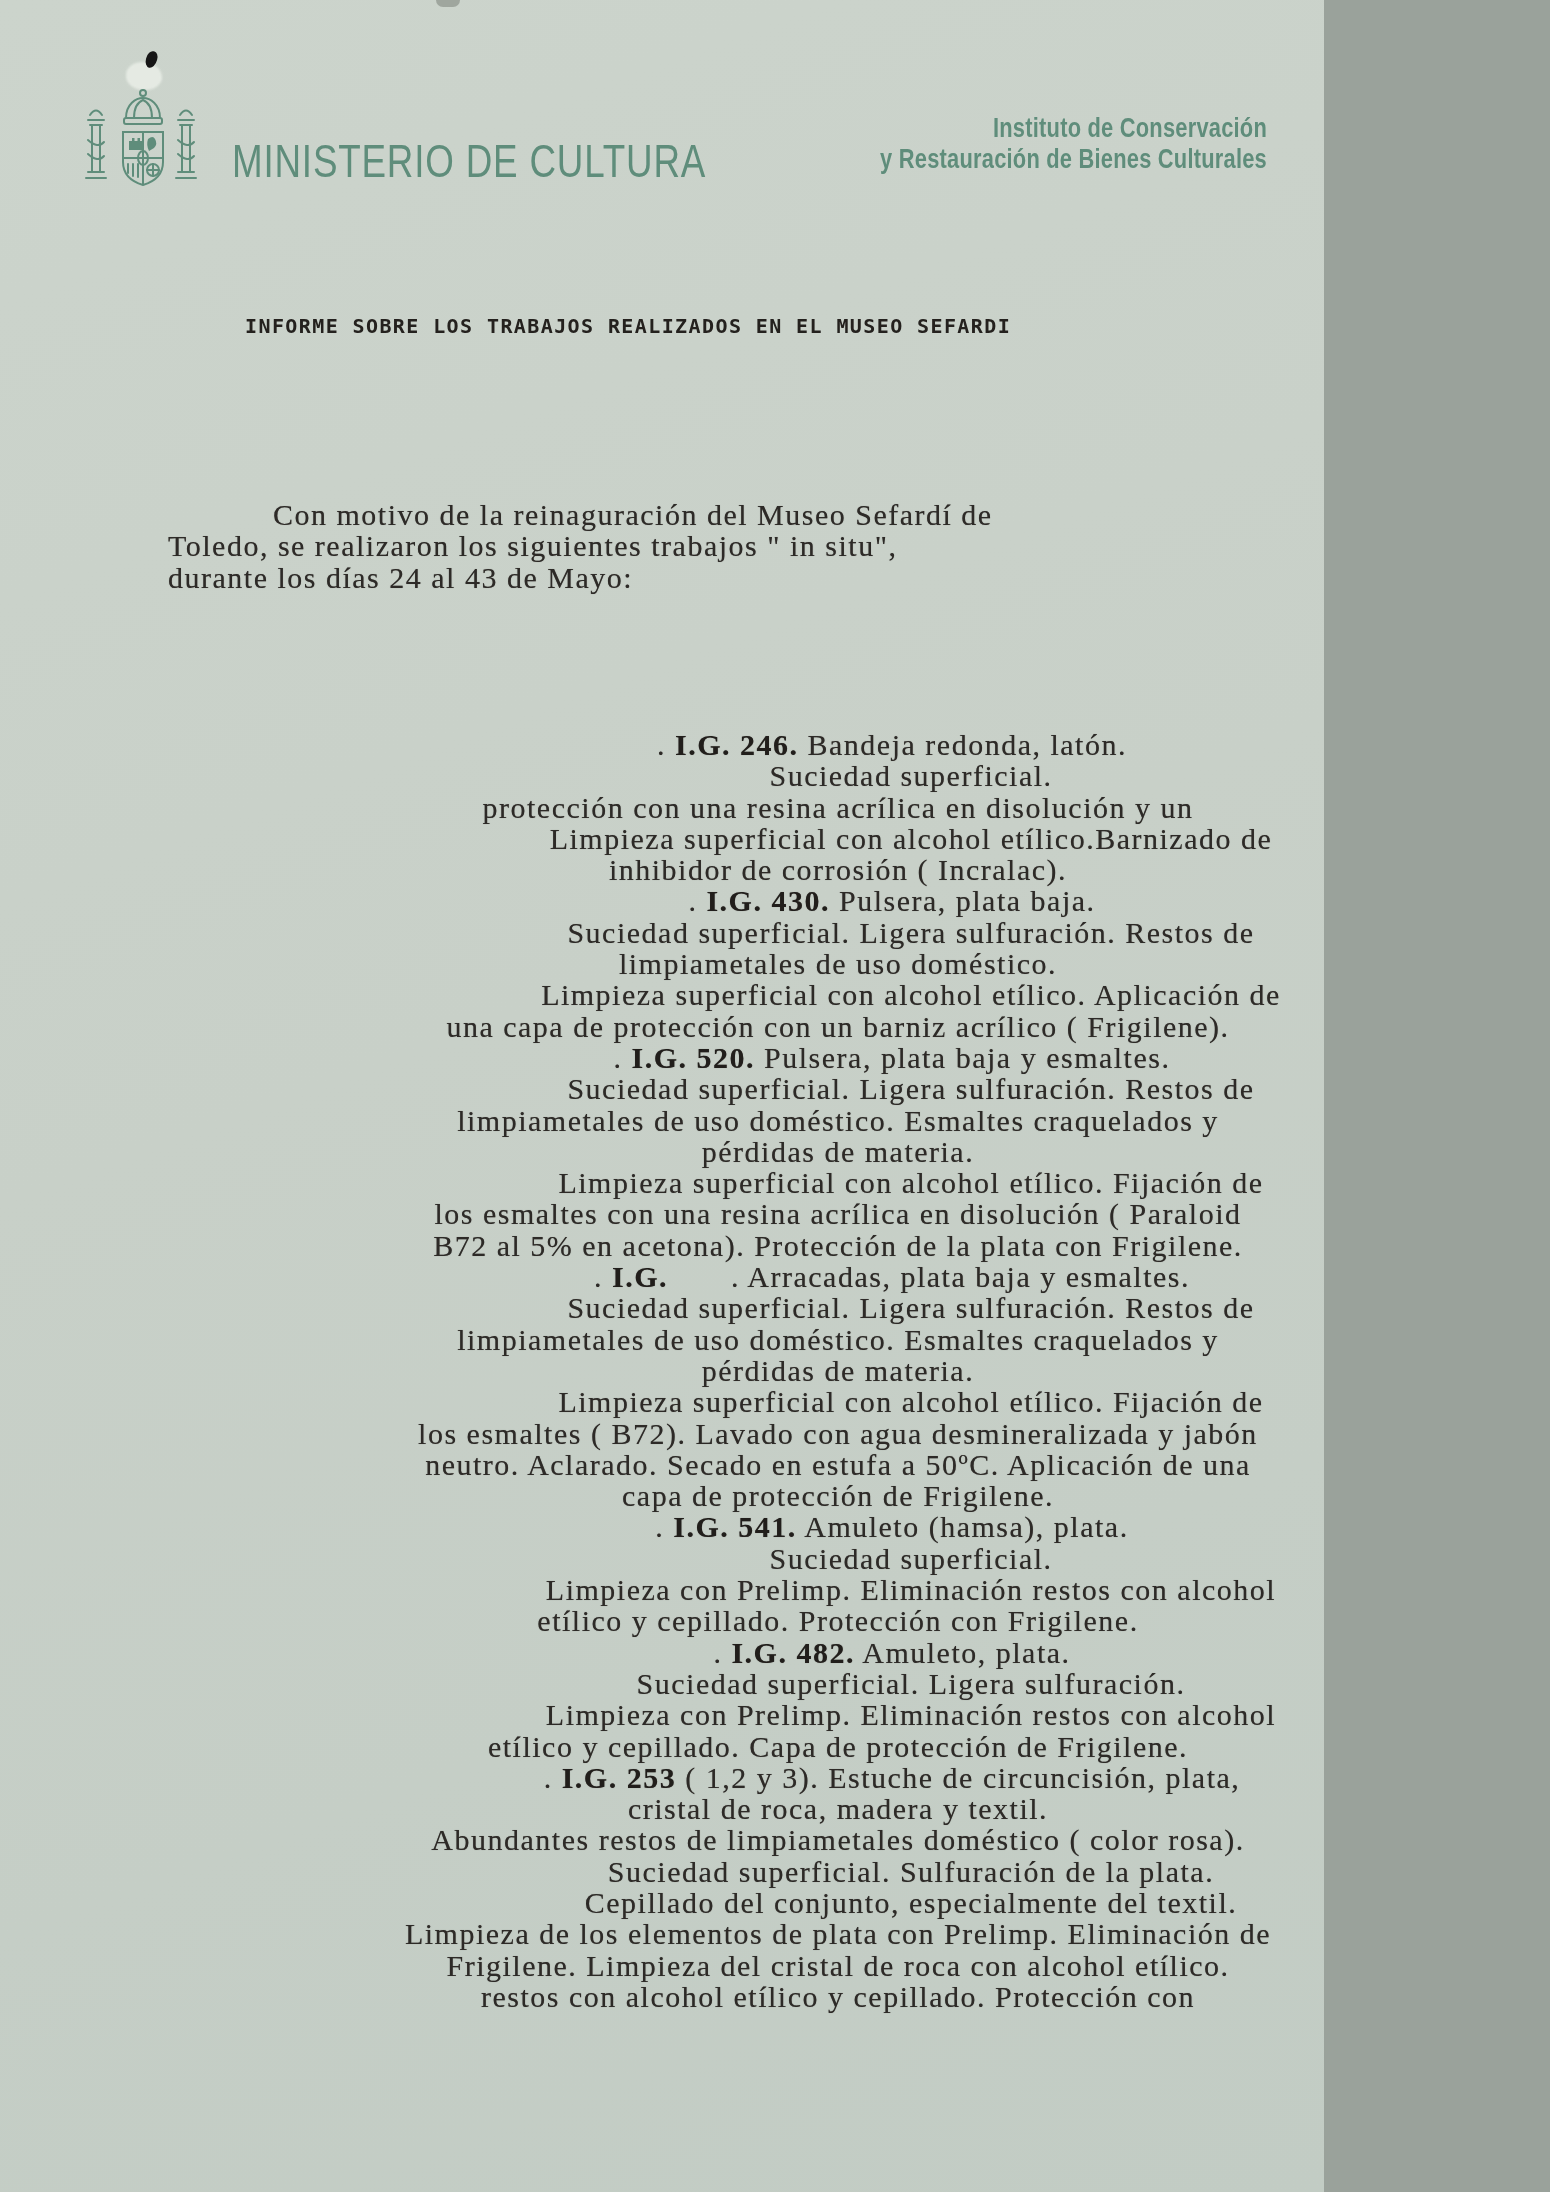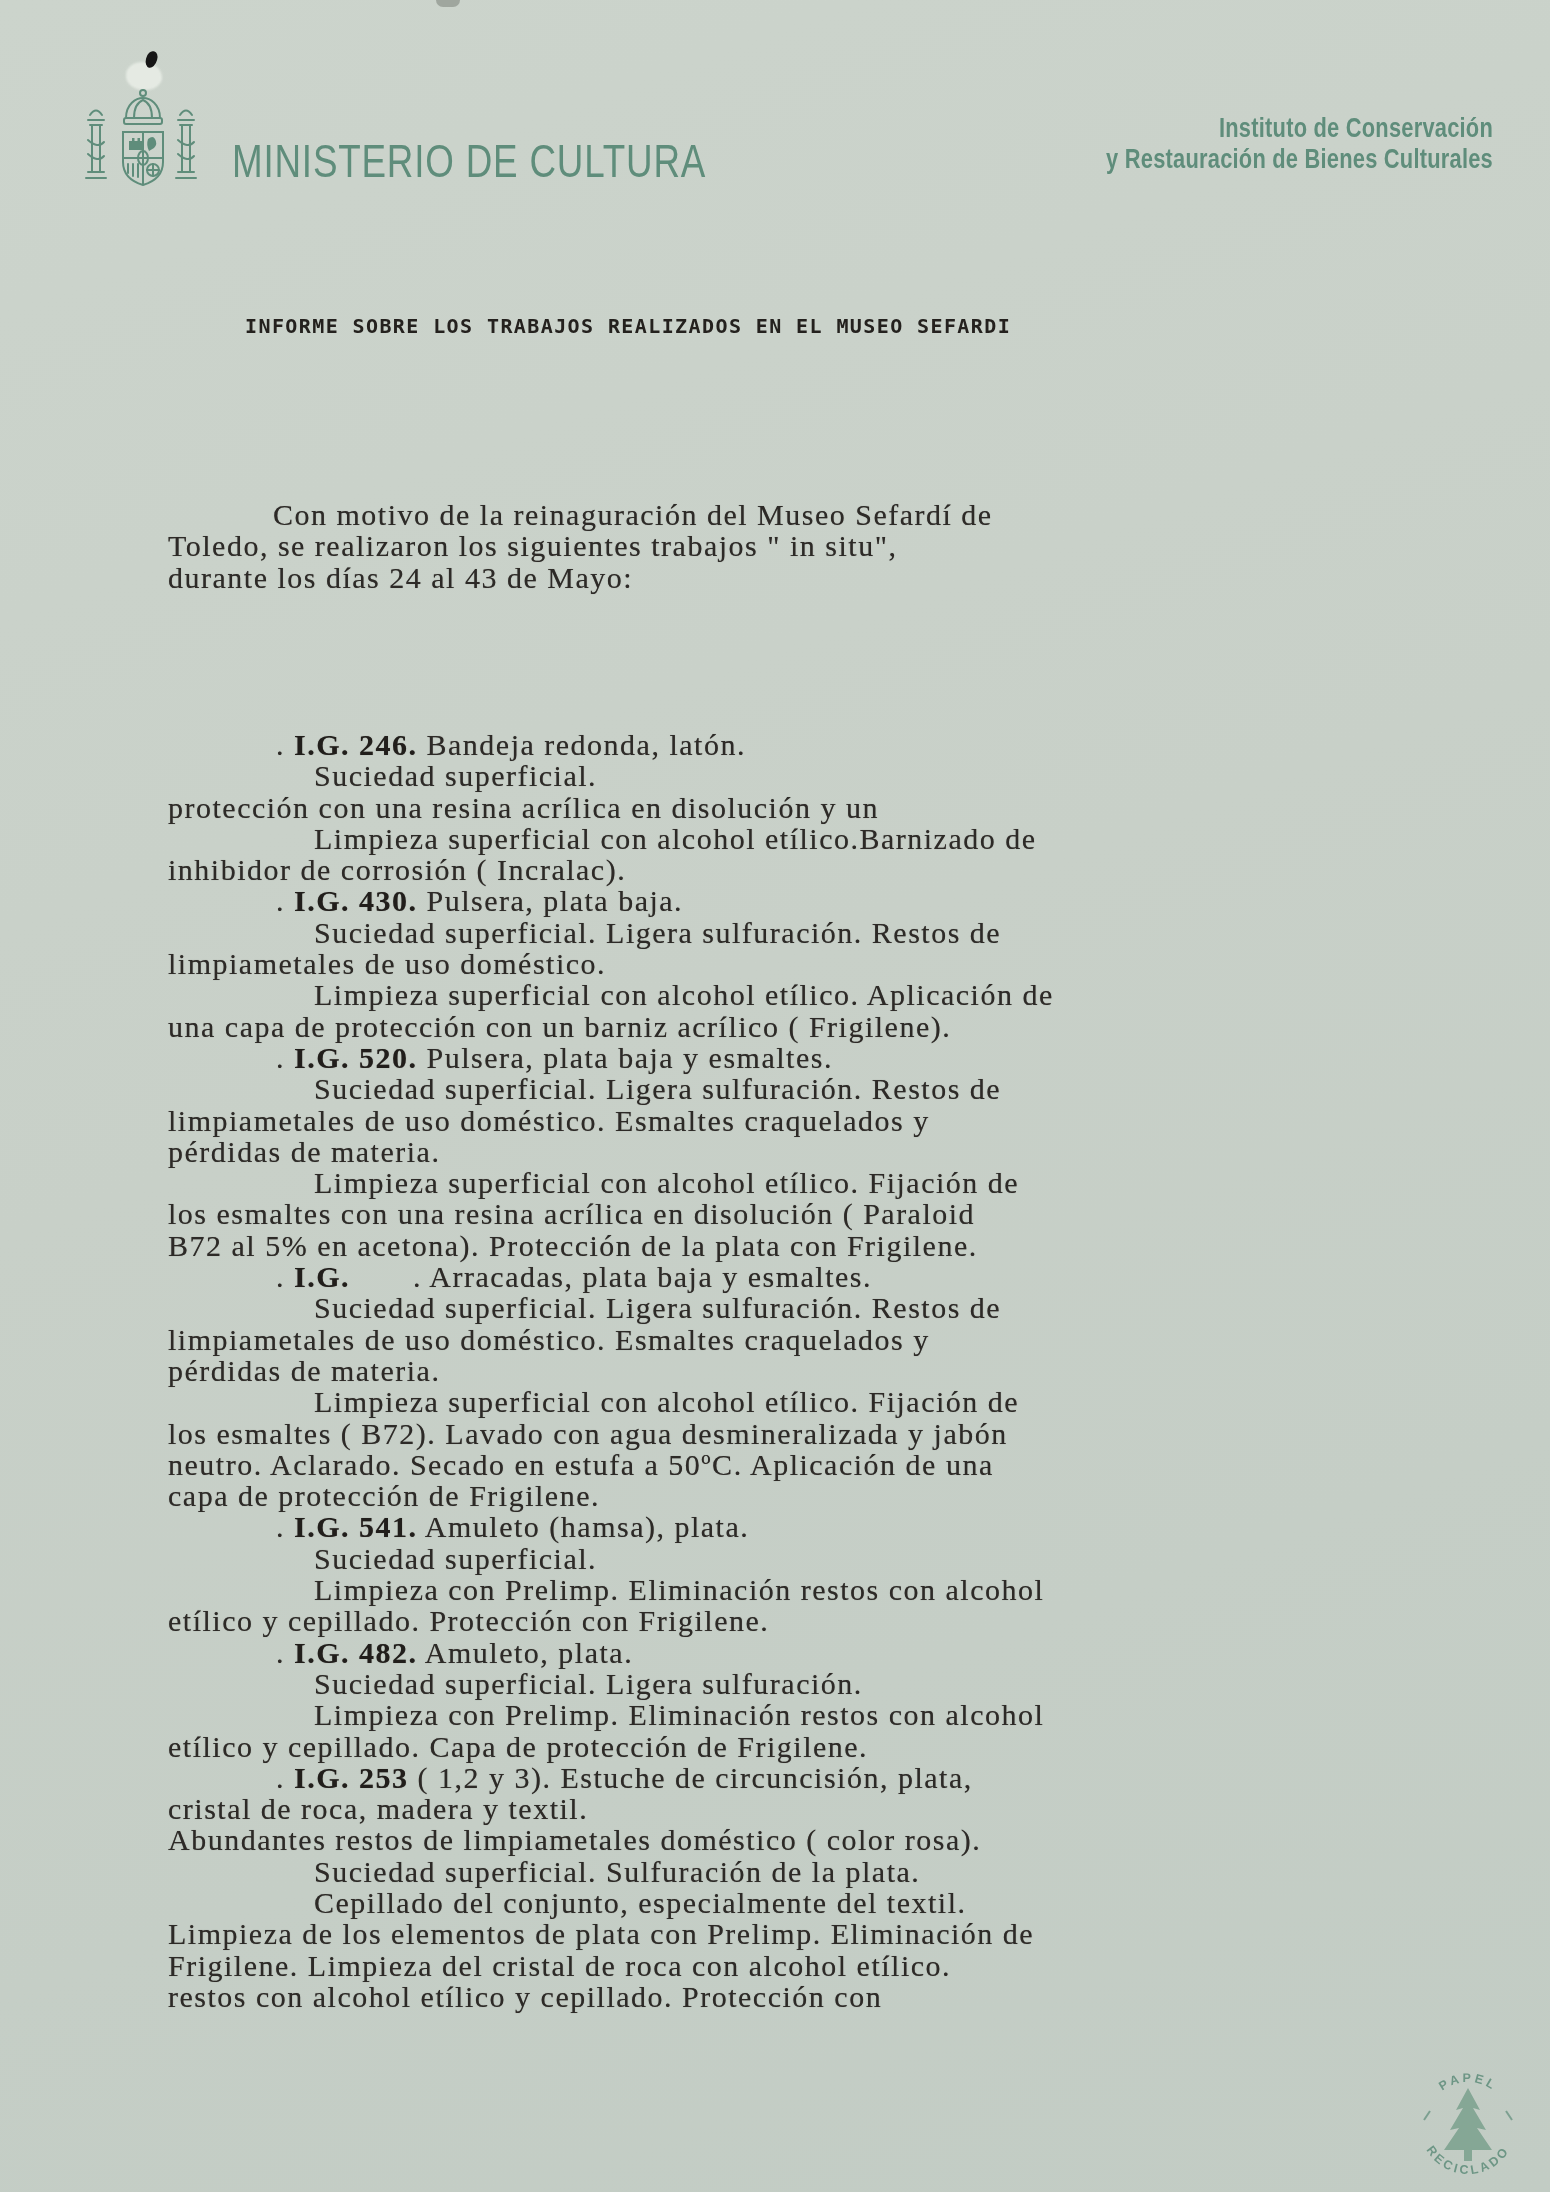--- a/index.html
+++ b/index.html
@@ -1,21 +1,21 @@
 <!DOCTYPE html>
 <html style="--paper: #c8d0c8; --ink: #2d2a27; --green: #5f8d7b; --green-soft: #7fa391;"><head>
 <meta charset="utf-8">
 <style>
   :root{
     --paper:#c8d0c8; --ink:#2d2a27; --green:#5f8d7b; --green-soft:#7fa391;
   }
   html,body{margin:0;padding:0;}
   body{background:#9aa29b;}
   .page{
-    position:relative; width:1550px; height:2192px; overflow:hidden;
+    position:relative; width:1324px; height:2192px; overflow:hidden;
     background:linear-gradient(160deg,#ccd4cc 0%, var(--paper) 45%, #c2ccc4 100%);
   }
   
   .coa{position:absolute; left:76px; top:84px; width:130px; height:115px; color:var(--green);}
   .ministry-wrap{position:absolute; left:232px; top:134px; white-space:nowrap;}
   .ministry{
     display:inline-block; transform:scaleX(.8); transform-origin:left top;
     font-family:"Liberation Sans",sans-serif; font-size:46px; font-weight:400;
     letter-spacing:1px; color:var(--green);
   }
@@ -26,21 +26,21 @@
     line-height:31px; color:var(--green); letter-spacing:.3px;
   }
   
   .tw{font-family:Liberation Serif, serif; color:var(--ink);}
   .doc-title{
     position:absolute; left:245px; top:311px; margin:0;
     font-family:"DejaVu Sans Mono",monospace; font-weight:700; font-size:20px;
     letter-spacing:1.4px; line-height:31.3px; white-space:pre; color:#24211e;
   }
   .intro{position:absolute; left:168px; top:499px; width:1330px;}
-  .items{position:absolute; left:168px; top:729px; width:1340px;}
+  .items{position:absolute; left:168px; top:729px; width:1340px;text-align:center;}
   .ln{
     font-size:30px; line-height:31.3px; letter-spacing:1.5px; white-space:pre;
     text-shadow:0 0 .7px rgba(45,42,39,.55);
   }
   .ln b{font-weight:700; color:#211e1b;}
   .ln.para{padding-left:105px;}
   .ln.item{padding-left:108px;}
   .ln.sub{padding-left:146px;}
   .ln.flush{padding-left:0;}
   

